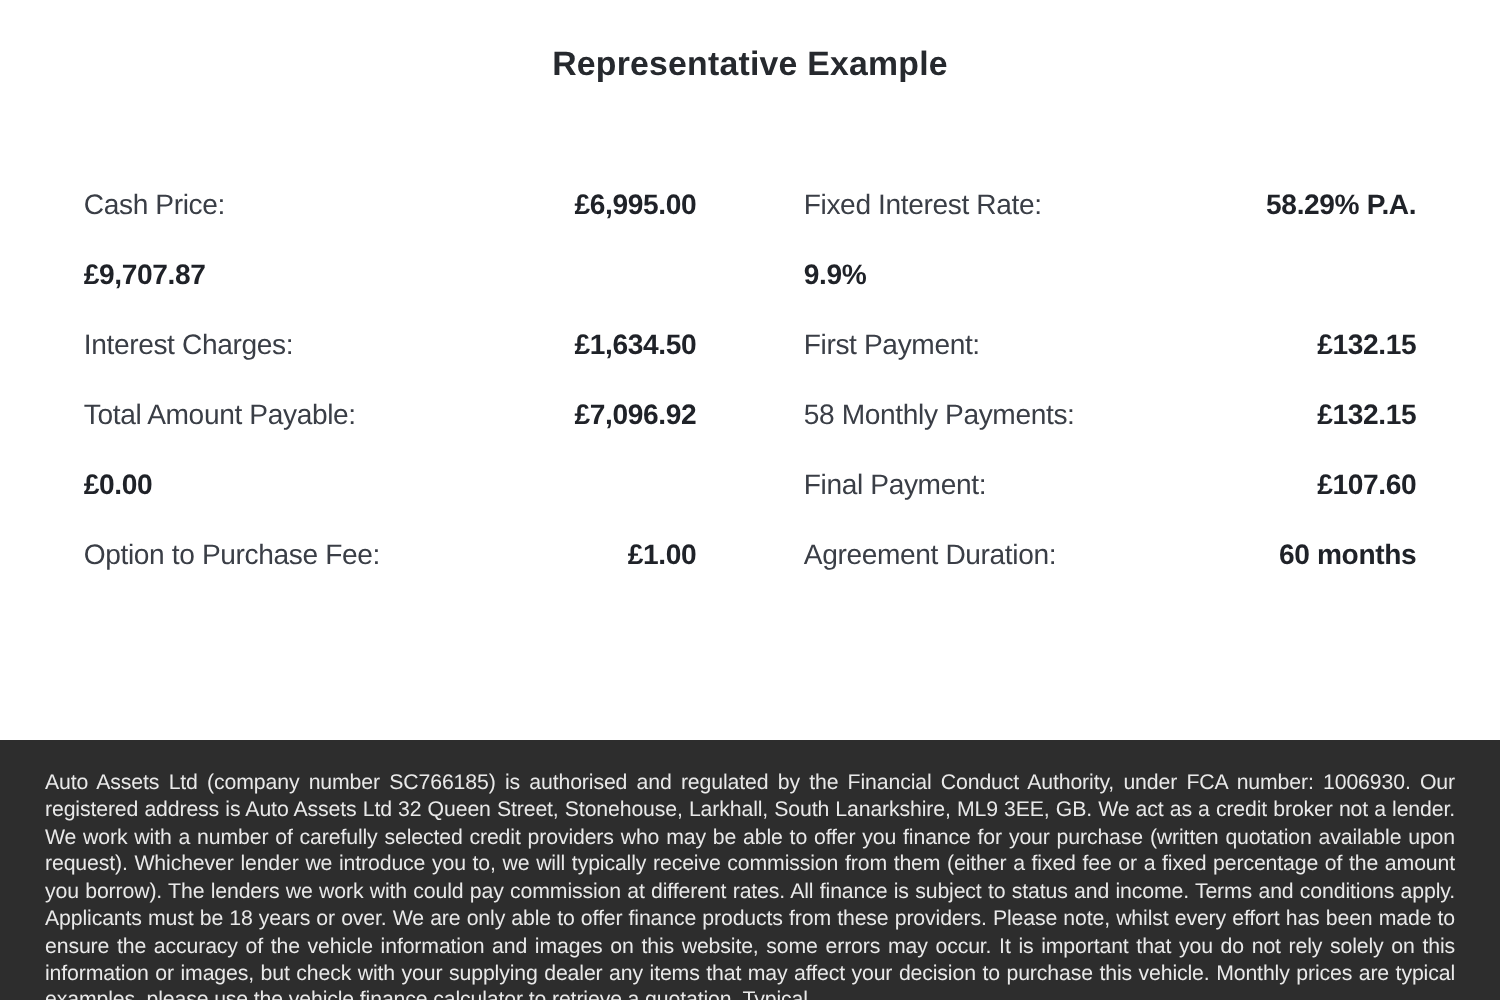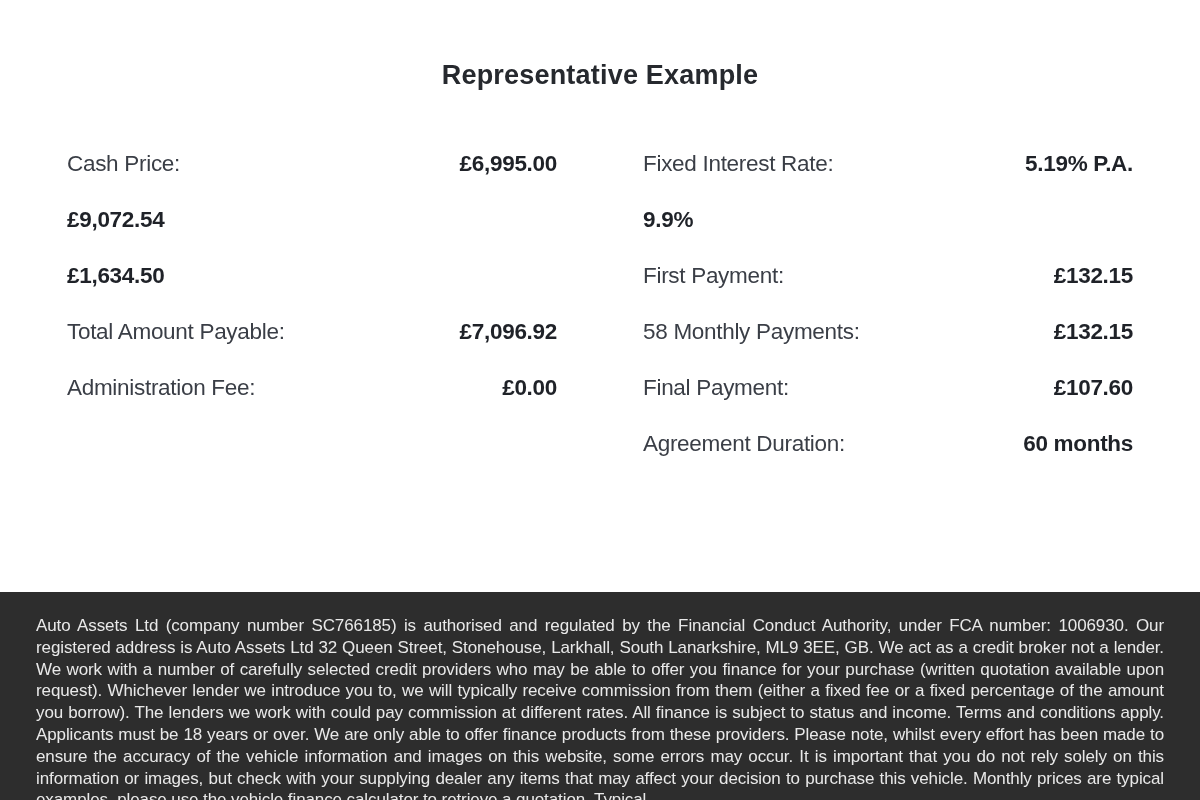--- a/index.html
+++ b/index.html
@@ -5,21 +5,21 @@
   * { margin: 0; padding: 0; box-sizing: border-box; }
   html, body { width: 1200px; height: 800px; overflow: hidden; }
   body {
     position: relative;
     background: #ffffff;
     font-family: "Liberation Sans", "DejaVu Sans", sans-serif;
   }
 
   .page-title {
     position: absolute;
-    top: 60px;
+    top: 36px;
     left: 0;
     width: 100%;
     text-align: center;
     font-size: 27px;
     font-weight: 700;
     color: #26292e;
     letter-spacing: 0.2px;
   }
 
   .finance-table {
@@ -71,39 +71,43 @@
 
 <h1 class="page-title">Representative Example</h1>
 
 <section class="finance-table">
   <div class="finance-col">
     <div class="finance-row">
       <span class="lbl">Cash Price:</span>
       <span class="val">£6,995.00</span>
     </div>
     <div class="finance-row">
-      <span class="val">£9,072.54</span>
+      <span class="val">£9,707.87</span>
     </div>
     <div class="finance-row">
+      <span class="lbl">Interest Charges:</span>
       <span class="val">£1,634.50</span>
     </div>
     <div class="finance-row">
       <span class="lbl">Total Amount Payable:</span>
       <span class="val">£7,096.92</span>
     </div>
     <div class="finance-row">
-      <span class="lbl">Administration Fee:</span>
       <span class="val">£0.00</span>
+    </div>
+    <div class="finance-row">
+      <span class="lbl">Option to Purchase Fee:</span>
+      <span class="val">£1.00</span>
     </div>
   </div>
 
   <div class="finance-col">
     <div class="finance-row">
       <span class="lbl">Fixed Interest Rate:</span>
-      <span class="val">5.19% P.A.</span>
+      <span class="val">58.29% P.A.</span>
     </div>
     <div class="finance-row">
       <span class="val">9.9%</span>
     </div>
     <div class="finance-row">
       <span class="lbl">First Payment:</span>
       <span class="val">£132.15</span>
     </div>
     <div class="finance-row">
       <span class="lbl">58 Monthly Payments:</span>

